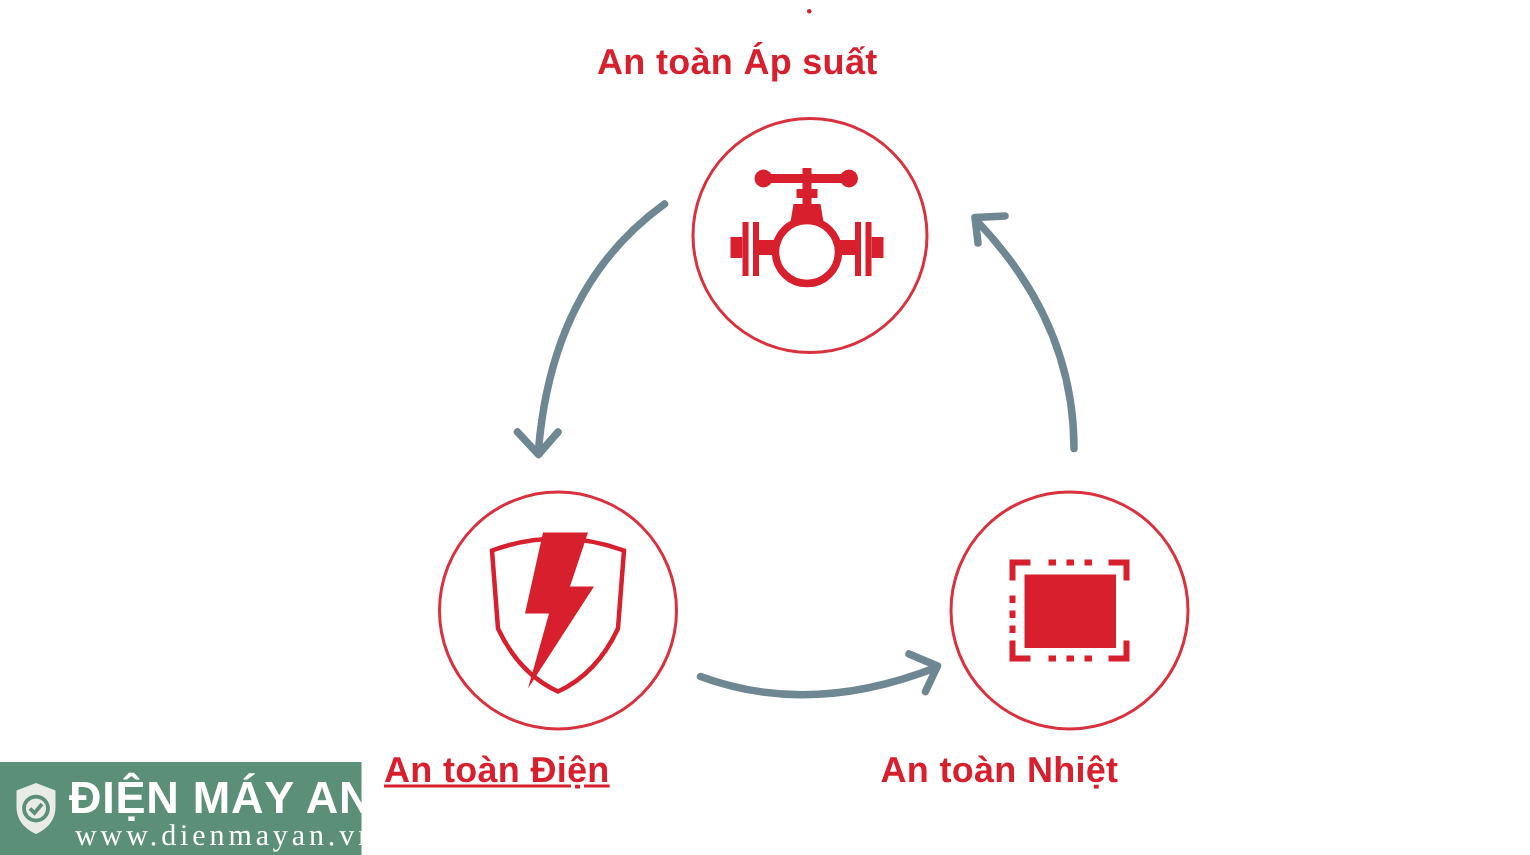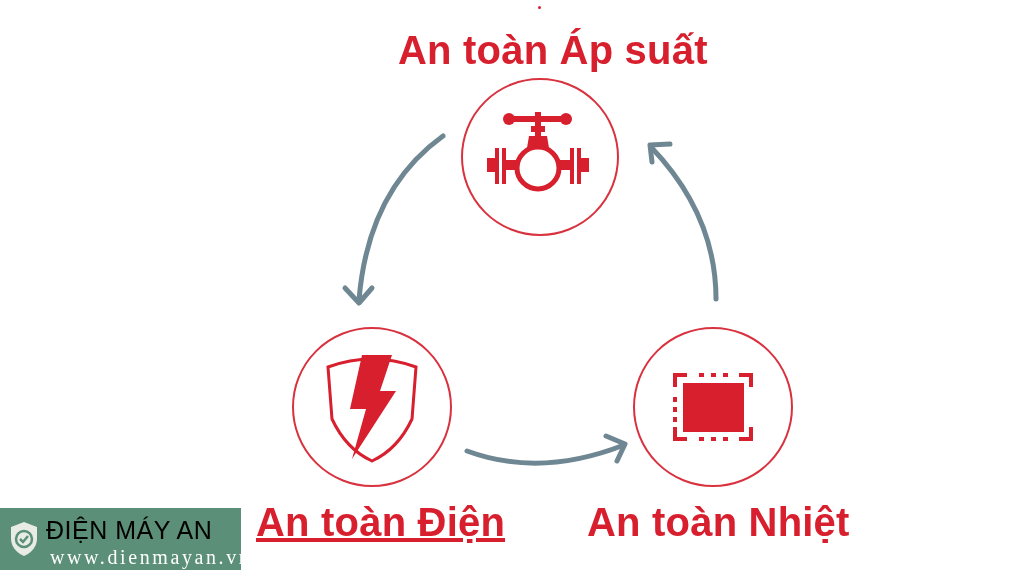--- a/index.html
+++ b/index.html
@@ -1,24 +1,24 @@
 <!DOCTYPE html>
 <html><head>
 <meta charset="utf-8">
 <style>
   html, body { margin:0; padding:0; }
   body { width:1020px; height:570px; background:#ffffff; position:relative; overflow:hidden;
          font-family:"Liberation Sans", sans-serif; }
-  .label { position:absolute; color:#d71f2e; font-weight:bold; font-size:40px; white-space:nowrap;
+  .label { position:absolute; color:#d71f2e; font-weight:bold; font-size:24px; white-space:nowrap;
            letter-spacing:0.2px; }
   .circle { position:absolute; border:2px solid #d9323f; border-radius:50%; box-sizing:border-box; background:#fff; }
   .circle svg { position:absolute; left:0; top:0; }
   svg.arrows { position:absolute; left:0; top:0; }
   .logo { position:absolute; left:0; top:508px; width:241px; height:62px; background:#5b8f77; }
-  .logo-title { position:absolute; left:46px; top:8px; color:#000000; font-weight:normal; font-size:25px; letter-spacing:0.5px; white-space:nowrap; }
+  .logo-title { position:absolute; left:46px; top:8px; color:#ffffff; font-weight:bold; font-size:30px; letter-spacing:0.5px; white-space:nowrap; }
   .logo-url { position:absolute; left:50px; top:38px; color:#ffffff; font-size:20px; letter-spacing:2.6px; white-space:nowrap;font-family:Liberation Serif, serif; }
   .logo-icon { position:absolute; left:8px; top:12px; }
   .dot { position:absolute; left:538px; top:6px; width:3px; height:3px; background:#d71f2e; border-radius:50%; }
 </style>
 </head>
 <body>
 
 <div class="dot"></div>
 
 <div class="label" style="left:398px; top:28px;">An toàn Áp suất</div>

